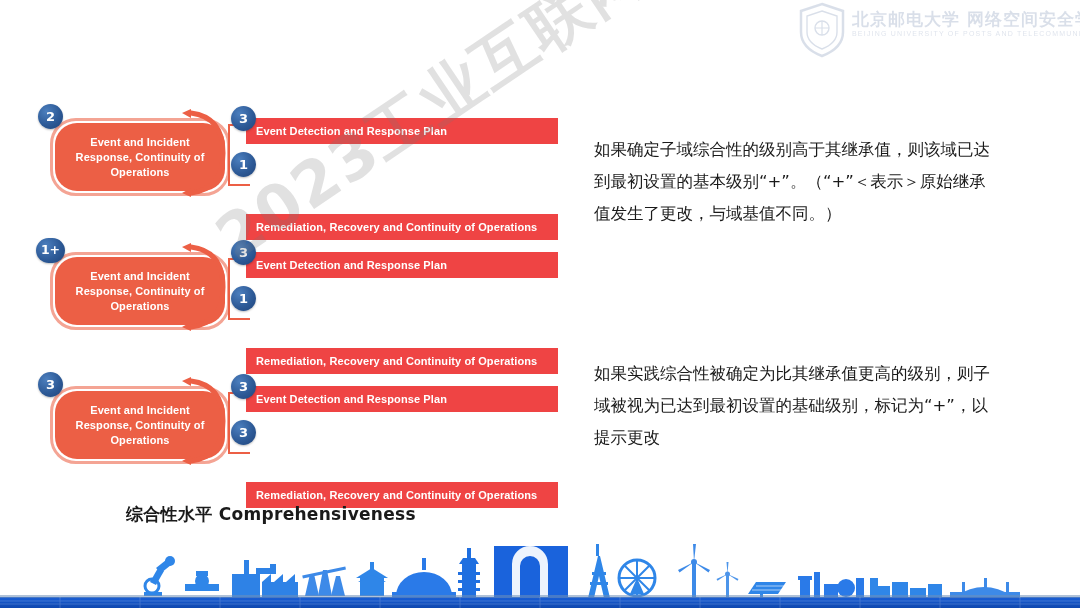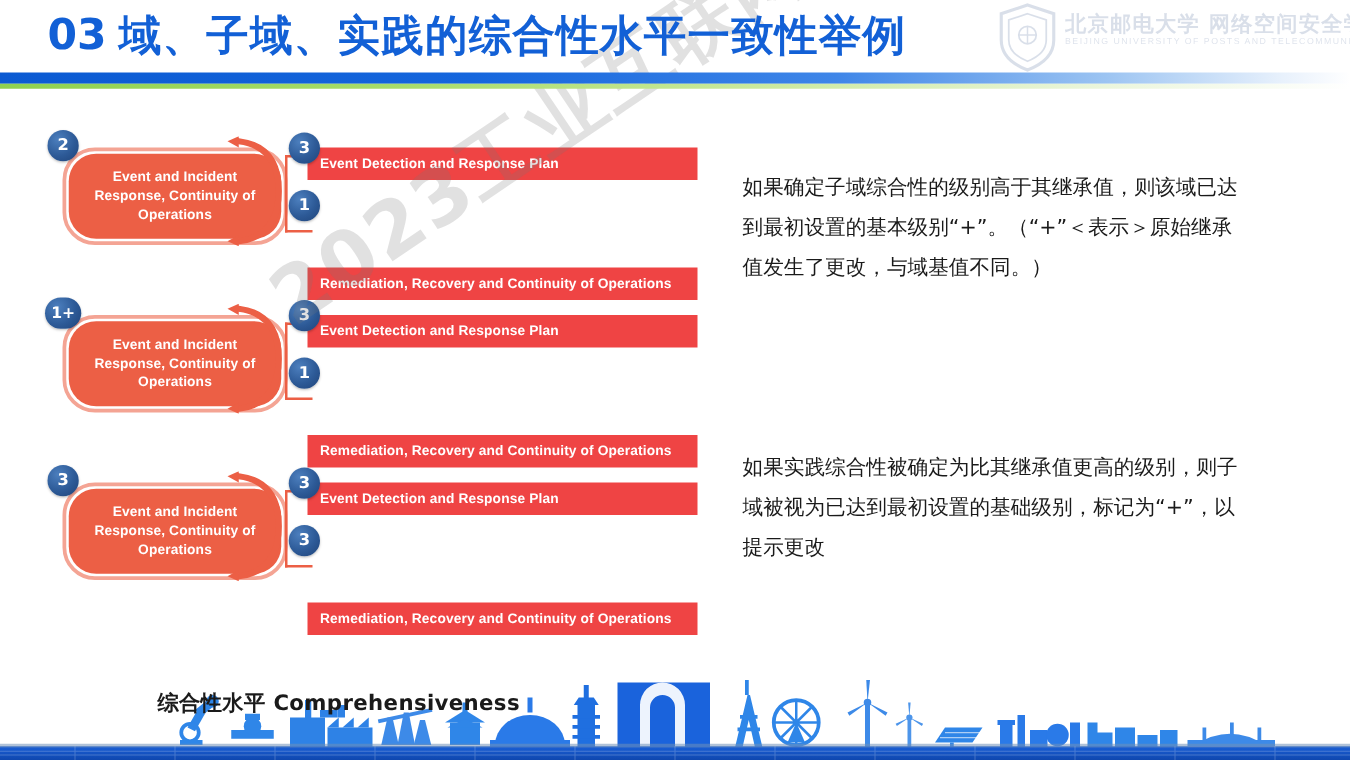--- a/index.html
+++ b/index.html
@@ -145,40 +145,33 @@
     font-family:"DejaVu Sans","Liberation Sans",sans-serif;
   }
   .para1{top:134px;}
   .para2{top:358px;}
 
   
   .caption{
     position:absolute;left:126px;top:503px;z-index:9;
     font-size:17px;font-weight:700;color:#1a1a1a;letter-spacing:.3px;
     font-family:"DejaVu Sans","Liberation Sans",sans-serif;
-    margin-top:48px;
   }
 
   
   .footer{position:absolute;left:0;bottom:0;width:1080px;height:70px;z-index:4;}
   .footer svg{display:block;}
 </style>
 </head>
 <body>
 
 <div class="slide">
 
   <div class="watermark">2023工业互联网大会</div>
 
-  <div class="header">
-    <div class="title-num">03</div>
-    <div class="title-text">域、子域、实践的综合性水平一致性举例</div>
-    <div class="rule-blue"></div>
-    <div class="rule-green"></div>
-  </div>
 
   <div class="crest">
     <svg width="48" height="56" viewBox="0 0 48 56">
       <path d="M24 2 L45 9 L45 30 Q45 46 24 54 Q3 46 3 30 L3 9 Z" fill="none" stroke="#1a3d7c" stroke-width="2.5"></path>
       <path d="M24 9 L39 14 L39 30 Q39 41 24 47 Q9 41 9 30 L9 14 Z" fill="none" stroke="#1a3d7c" stroke-width="1.4"></path>
       <circle cx="24" cy="26" r="7" fill="none" stroke="#1a3d7c" stroke-width="1.4"></circle>
       <path d="M24 19 L24 33 M17 26 L31 26" stroke="#1a3d7c" stroke-width="1.2"></path>
     </svg>
   </div>
   <div class="crest-name">北京邮电大学 网络空间安全学院</div>

